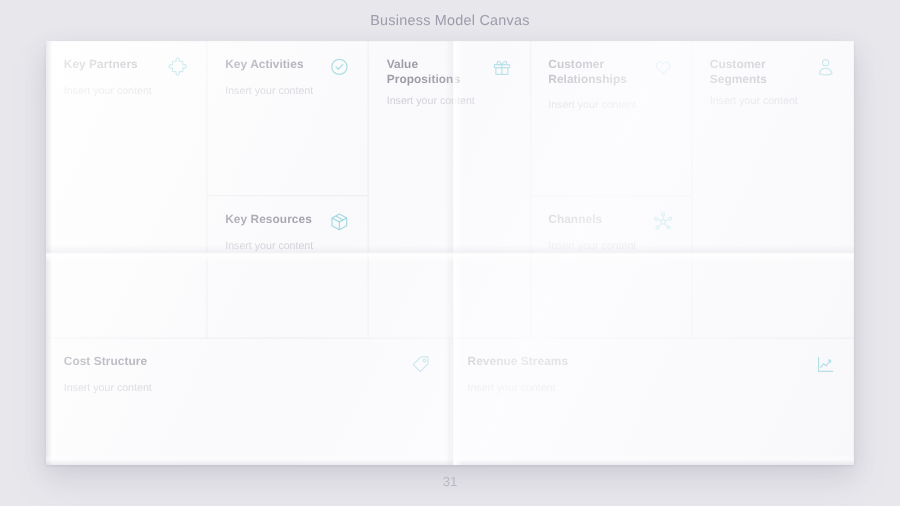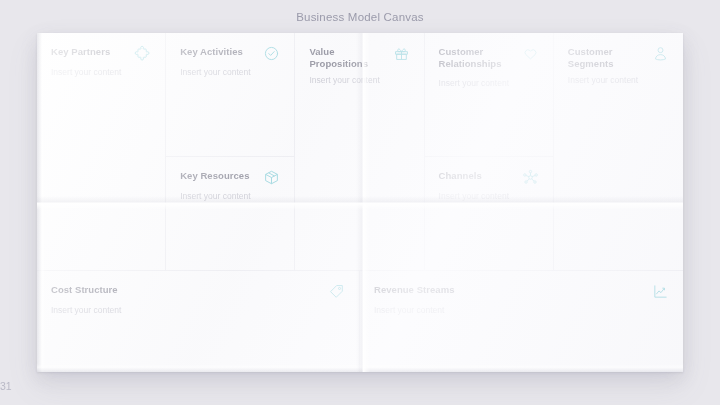--- a/index.html
+++ b/index.html
@@ -15,21 +15,21 @@
     position:absolute; top:11px; left:0; width:720px;
     text-align:center;
     font-size:11.5px;
     color:#9b9bab;
     letter-spacing:.2px;
   }
 
   
   #page-number {
     position:absolute; top:380px; left:0; width:720px;
-    text-align:left;
+    text-align:center;
     font-size:10.5px;
     color:#b9b9c6;
   }
 
   
   #canvas-sheet {
     position:absolute;
     left:37px; top:33px;
     width:646px; height:339px;
     background:#fdfdfe;

